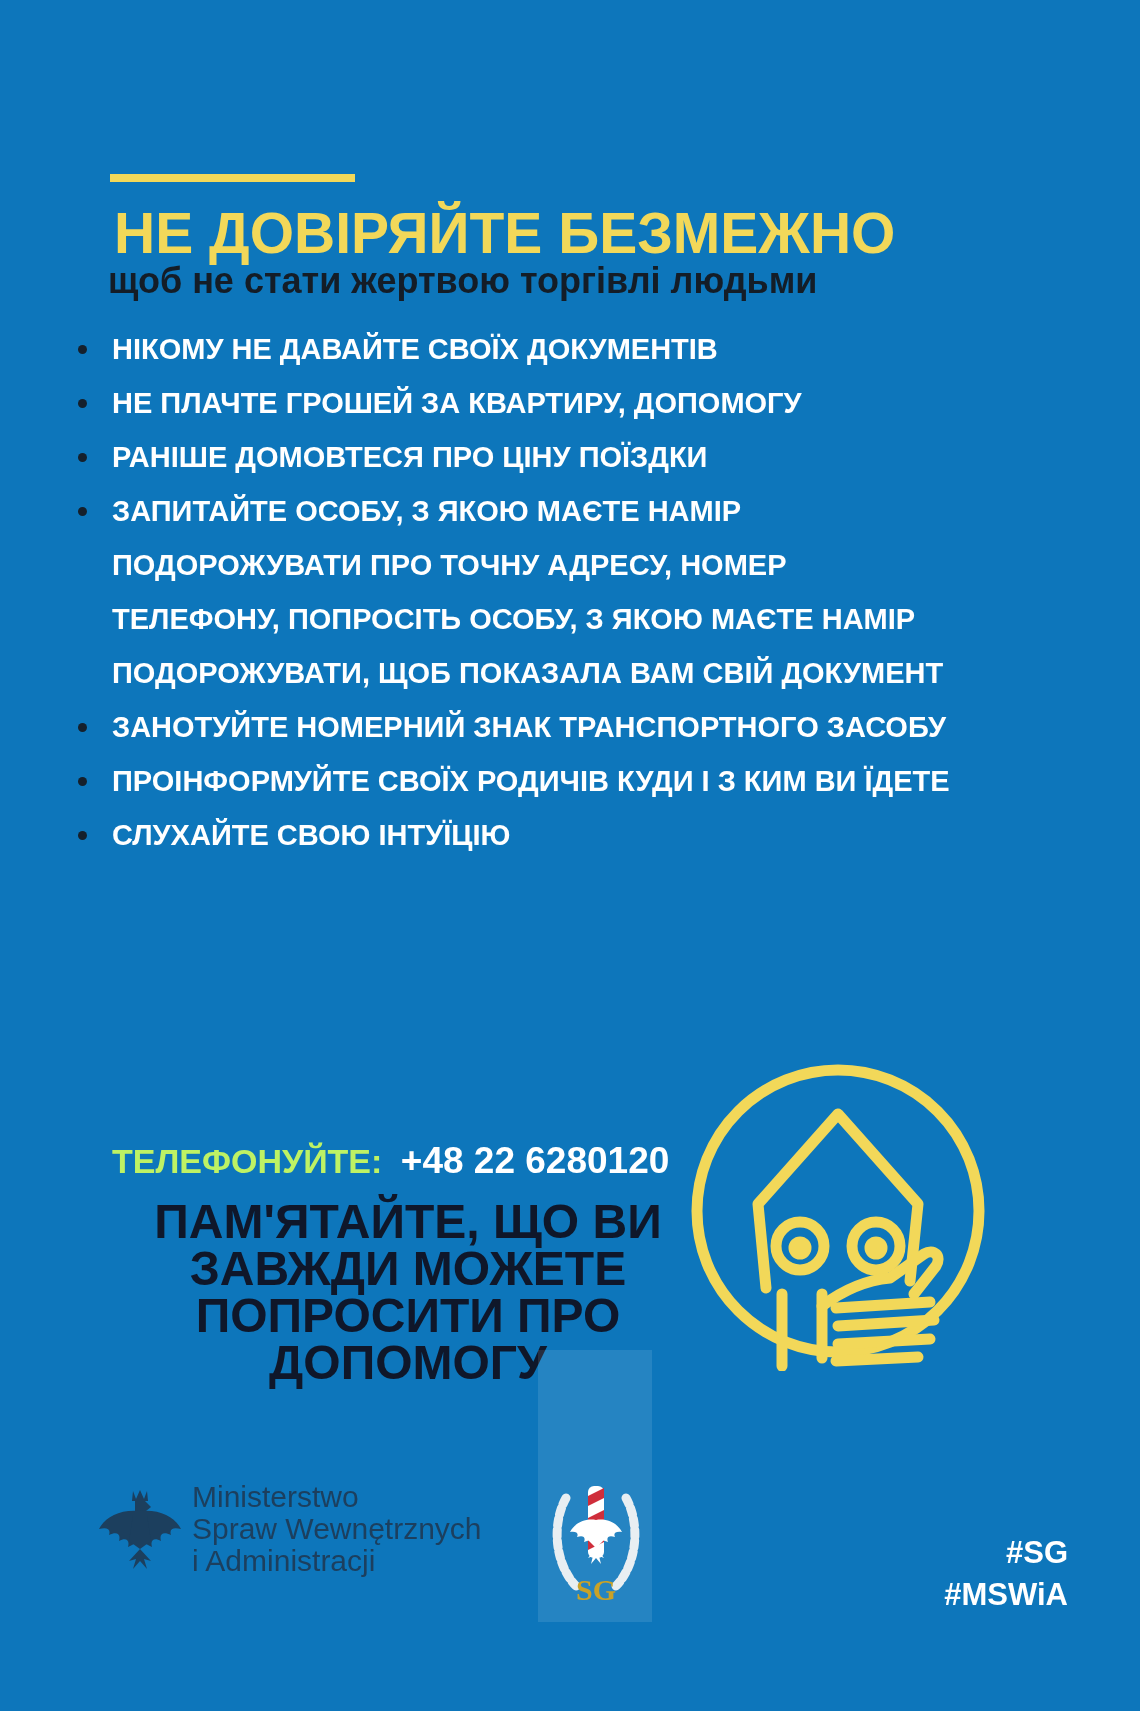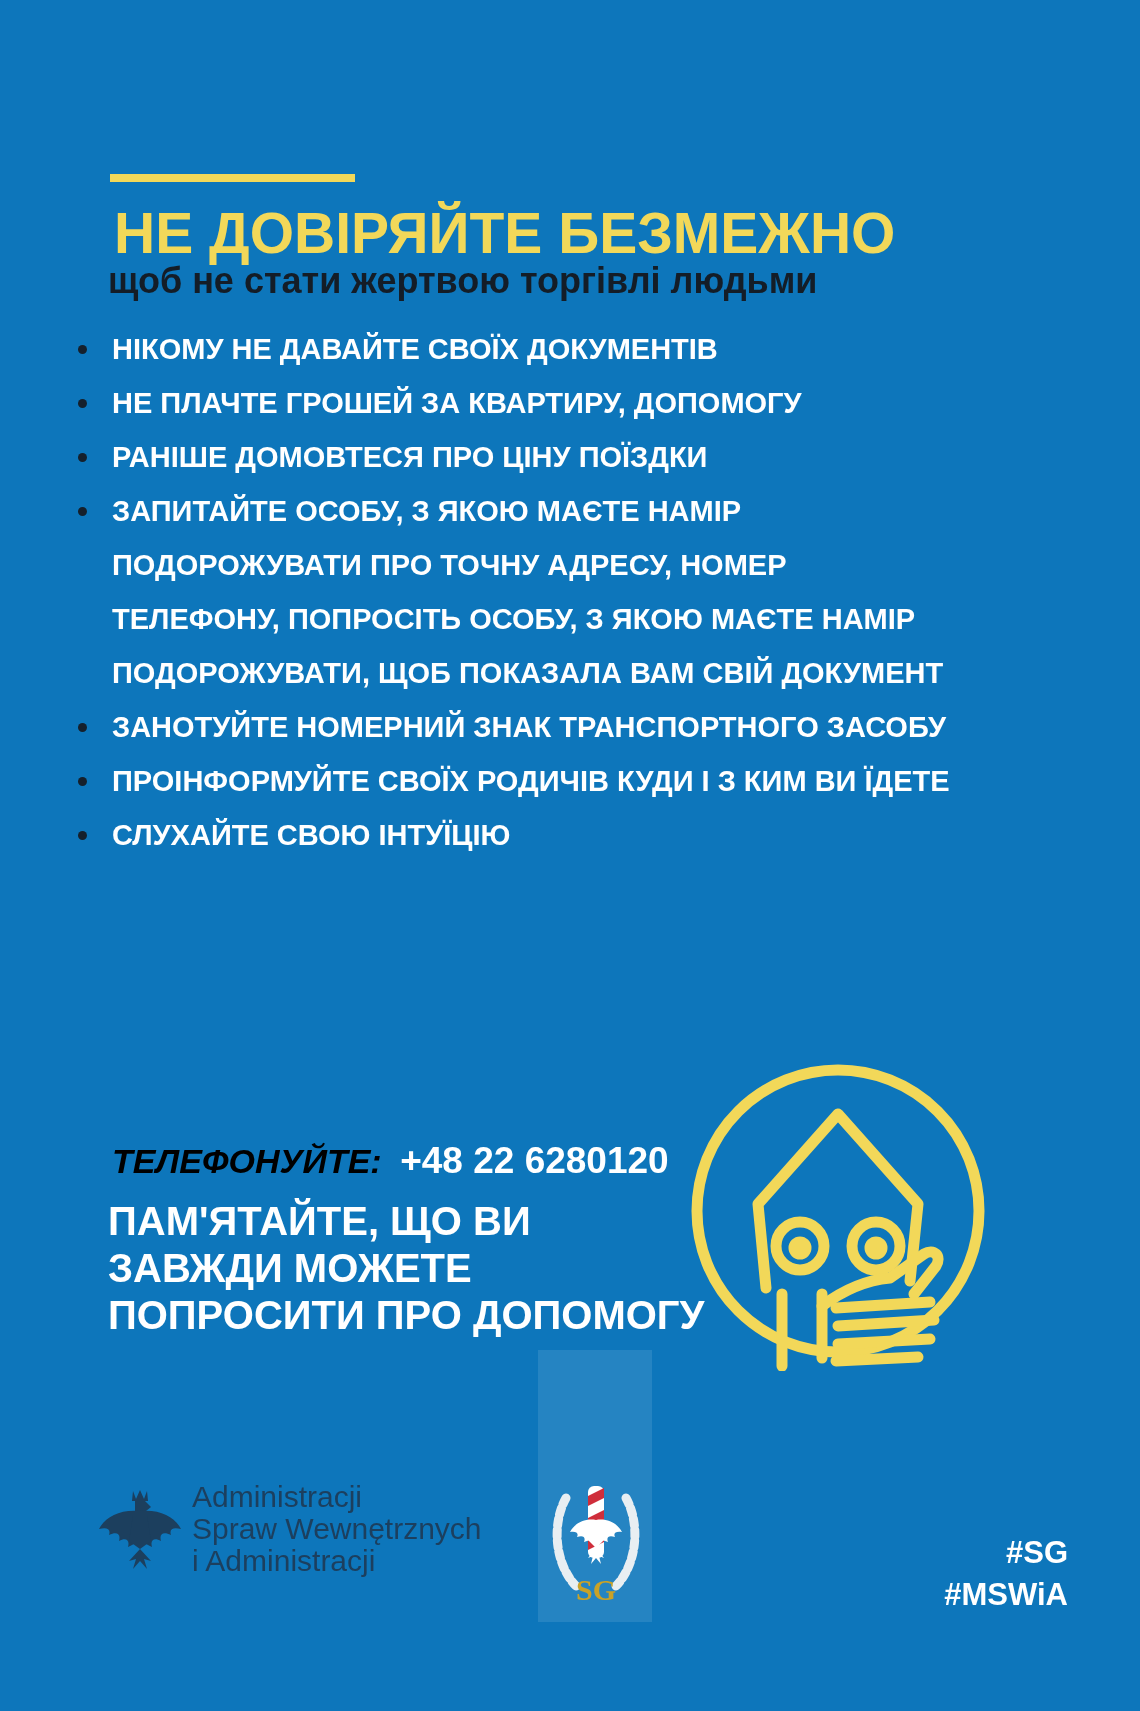--- a/index.html
+++ b/index.html
@@ -42,31 +42,32 @@
     content:"";
     position:absolute;left:2px;top:23px;
     width:9px;height:9px;border-radius:50%;
     background:#15202c;
   }
   .phone-line{
     position:absolute;left:112px;top:1140px;
     white-space:nowrap;
   }
   .phone-label{
-    font-size:34px;font-weight:bold;color:#000000;font-style:italic;
+    font-size:34px;font-weight:bold;color:#bef264;
   }
   .phone-number{
     font-size:37px;font-weight:bold;color:#ffffff;
     margin-left:14px;
   }
   .reminder{
     position:absolute;left:108px;top:1198px;
     width:600px;margin:0;
-    font-size:40px;font-weight:bold;line-height:47px;
-    color:#ffffff;
+    font-size:48px;font-weight:bold;line-height:47px;
+    color:#0f172a;
+    text-align:center;
   }
   .face-icon-wrap{
     position:absolute;left:686px;top:1056px;
     width:308px;height:315px;
   }
   .sg-panel{
     position:absolute;left:538px;top:1350px;
     width:114px;height:272px;
     background:rgba(255,255,255,0.10);
   }
@@ -158,21 +159,21 @@
         <path d="M45 26 C65 24 80 32 86 44 C78 42 74 44 76 50 C68 46 64 49 66 56 C59 52 55 55 57 62 L45 56 Z"></path>
 
         <path d="M38 30 h14 l4 26 -11 8 -11 -8 z"></path>
 
         <path d="M45 64 L34 76 L41 74 L38 84 L45 76 L52 84 L49 74 L56 76 Z"></path>
       </g>
     </svg>
   </div>
 
   <div class="ministry-text">
-    <div>Administracji</div>
+    <div>Ministerstwo</div>
     <div>Spraw Wewnętrznych</div>
     <div>i Administracji</div>
   </div>
 
   <div class="sg-emblem-wrap">
     <svg width="100" height="132" viewBox="0 0 100 132" xmlns="http://www.w3.org/2000/svg">
 
       <path d="M20 20 C6 45 8 85 30 108" fill="none" stroke="#e8eef2" stroke-width="9" stroke-dasharray="7 4" stroke-linecap="round"></path>
       <path d="M80 20 C94 45 92 85 70 108" fill="none" stroke="#e8eef2" stroke-width="9" stroke-dasharray="7 4" stroke-linecap="round"></path>
 

